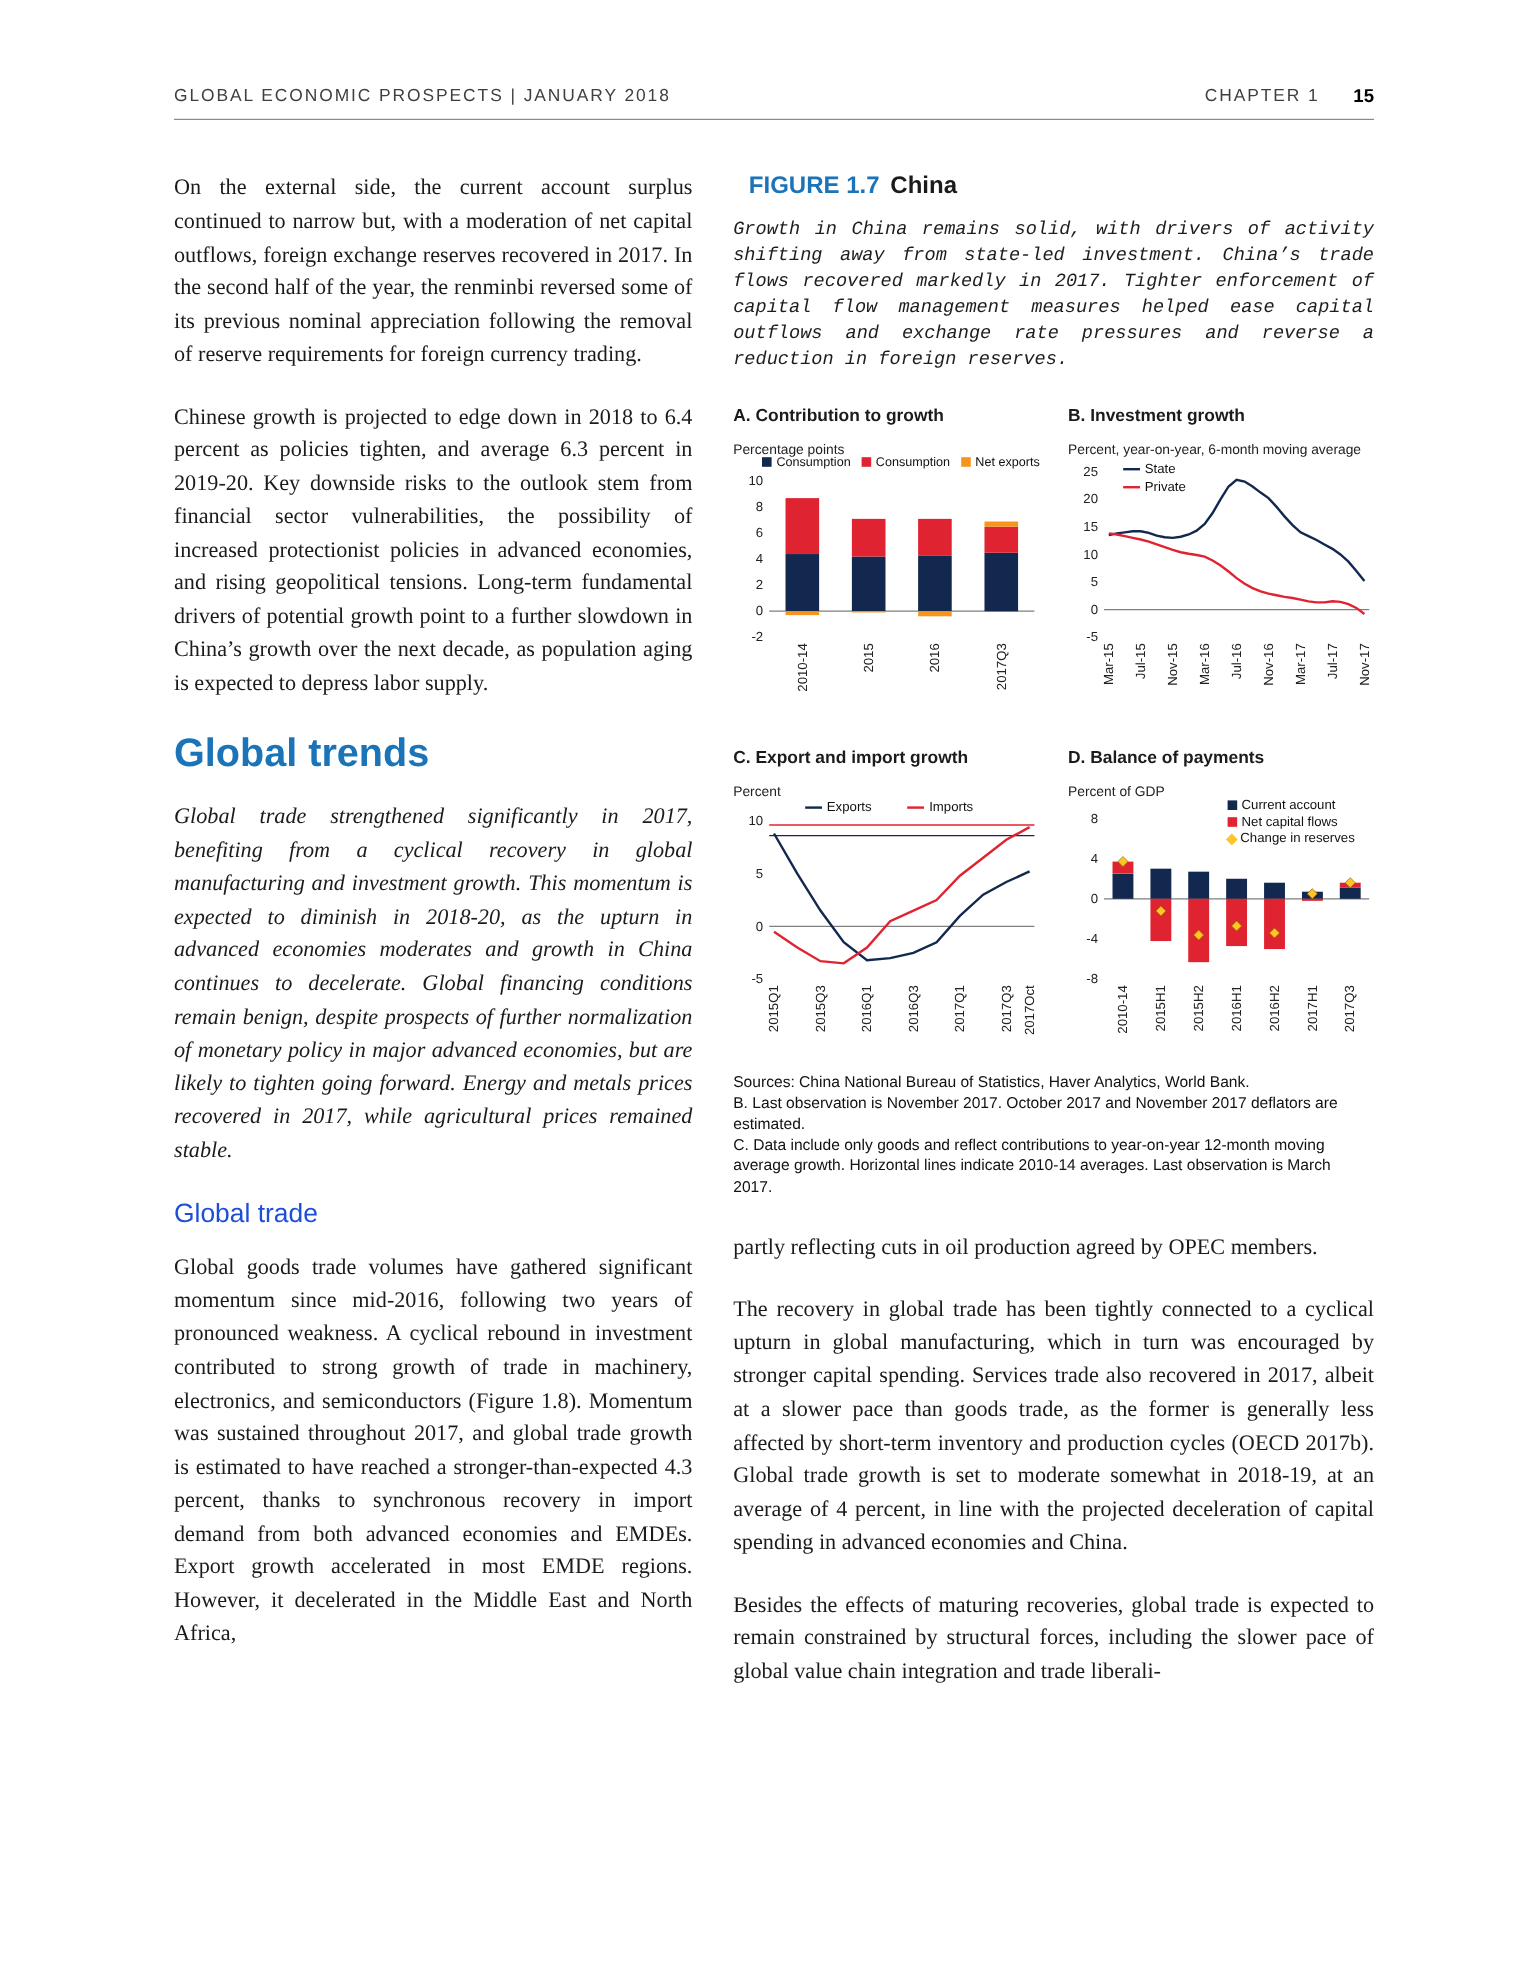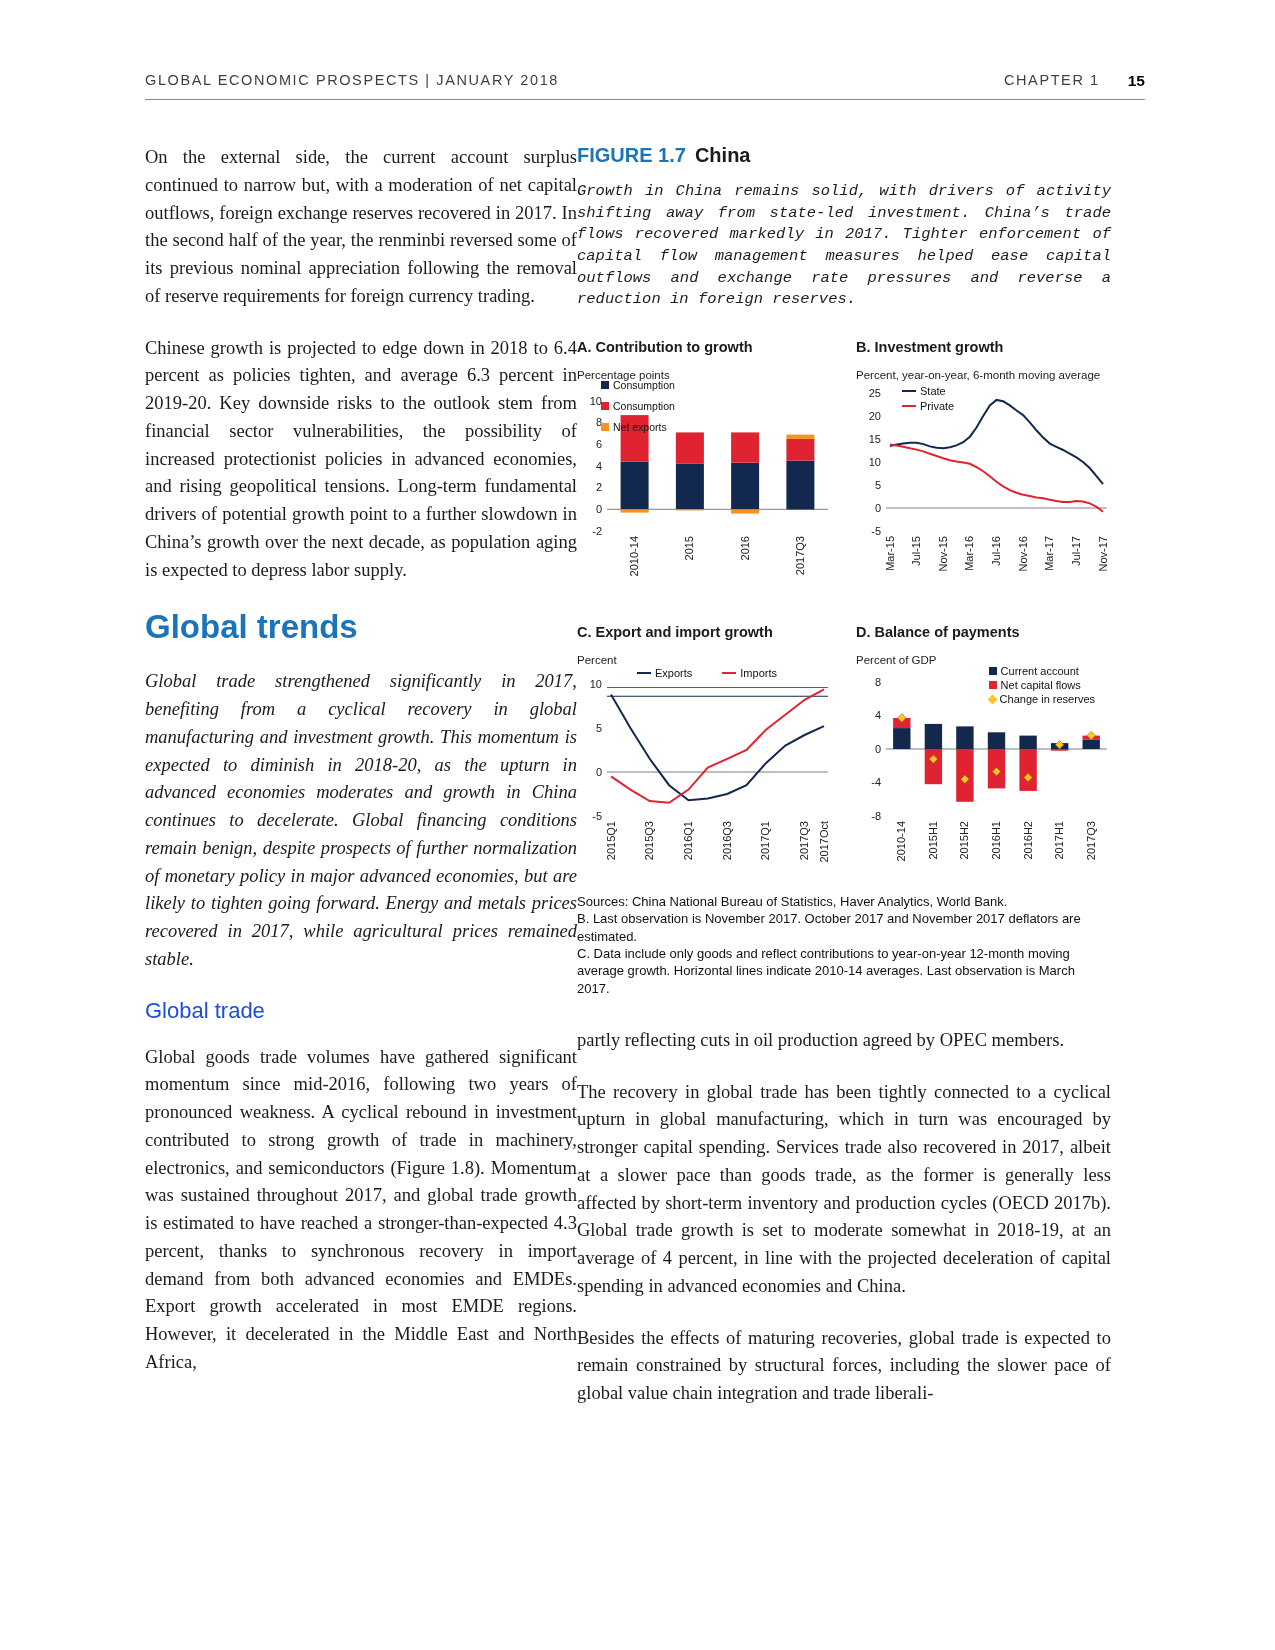--- a/index.html
+++ b/index.html
@@ -8,34 +8,34 @@
   .page { width:1275px; height:1587px; padding:72px 130px 0 145px; }
 
   .header { display:flex; justify-content:space-between; align-items:baseline;
             border-bottom:1.5px solid #8a8a8a; padding-bottom:9px;
             font-family:"Liberation Sans", sans-serif; }
   .header-left { font-size:14.5px; letter-spacing:1.6px; color:#3f3f3f; }
   .header-right { display:flex; gap:28px; align-items:flex-start; }
   .chapter { font-size:14.5px; letter-spacing:1.6px; color:#3f3f3f; }
   .page-num { font-weight:bold; font-size:15.5px; color:#000; }
 
-  .columns { display:flex; margin-top:44px; }
+  .columns { display:flex; gap:34px; margin-top:44px; }
   .col-left { width:432px; }
   .col-right { width:534px; }
 
   p.body { font-size:18.5px; line-height:1.5; text-align:justify; margin-bottom:24px; }
   p.lead { font-style:italic; }
   h1.section-heading { font-family:"Liberation Sans", sans-serif; color:#1b74b8;
                        font-size:33px; font-weight:700; margin:8px 0 22px; }
   h2.subheading { font-family:"Liberation Sans", sans-serif; color:#1d4ed8;
                   font-size:22px; font-weight:400; margin:4px 0 20px; }
 
   .figure { margin-bottom:30px; }
   .figure-title { font-family:"Liberation Sans", sans-serif; font-size:20px;
-                  font-weight:700; margin-bottom:14px; }
+                  font-weight:700; margin-bottom:14px;margin-left:13px; }
   .fig-label { color:#1b74b8; margin-right:9px; }
   .fig-caption { font-family:Liberation Mono, monospace; font-style:italic;
                  font-size:15.5px; line-height:1.4; text-align:justify;
                  color:#1d1d1d; margin-bottom:28px; }
 
   .chart-grid { display:grid; grid-template-columns:255px 255px;
                 column-gap:24px; row-gap:36px; margin-bottom:20px; }
   .panel-title { font-family:"Liberation Sans", sans-serif; font-weight:700;
                  font-size:14.5px; margin-bottom:14px; }
   .panel-unit { font-family:"Liberation Sans", sans-serif; font-size:11.5px;
@@ -43,21 +43,21 @@
   .chart-box { position:relative; }
   svg.chart { display:block; overflow:visible; }
   .tick { font-family:"Liberation Sans", sans-serif; font-size:11px; fill:#222; }
 
   .legend { position:absolute; display:flex;
             font-family:"Liberation Sans", sans-serif; font-size:11px; color:#111; }
   .legend-item { display:flex; align-items:center; gap:4px; white-space:nowrap; }
   .lm-square { width:8px; height:8px; display:inline-block; flex:none; }
   .lm-line { width:14px; height:0; border-top:2px solid #000; display:inline-block; flex:none; }
   .lm-diamond { width:7px; height:7px; transform:rotate(45deg); display:inline-block; flex:none; }
-  .legend-0 { top:-4px; left:24px; gap:9px; font-size:10.5px;flex-direction:column; }
+  .legend-0 { top:-4px; left:24px; gap:9px; font-size:10.5px; }
   .legend-1 { top:2px; left:46px; flex-direction:column; gap:3px; }
   .legend-2 { top:-1px; left:60px; gap:30px; }
   .legend-3 { top:-3px; right:16px; flex-direction:column; gap:2px; align-items:flex-start; }
 
   .fig-notes { font-family:"Liberation Sans", sans-serif; font-size:13px;
                line-height:1.33; color:#111; }
   .fig-notes p { margin:0; }
 </style>
 </head>
 <body>

